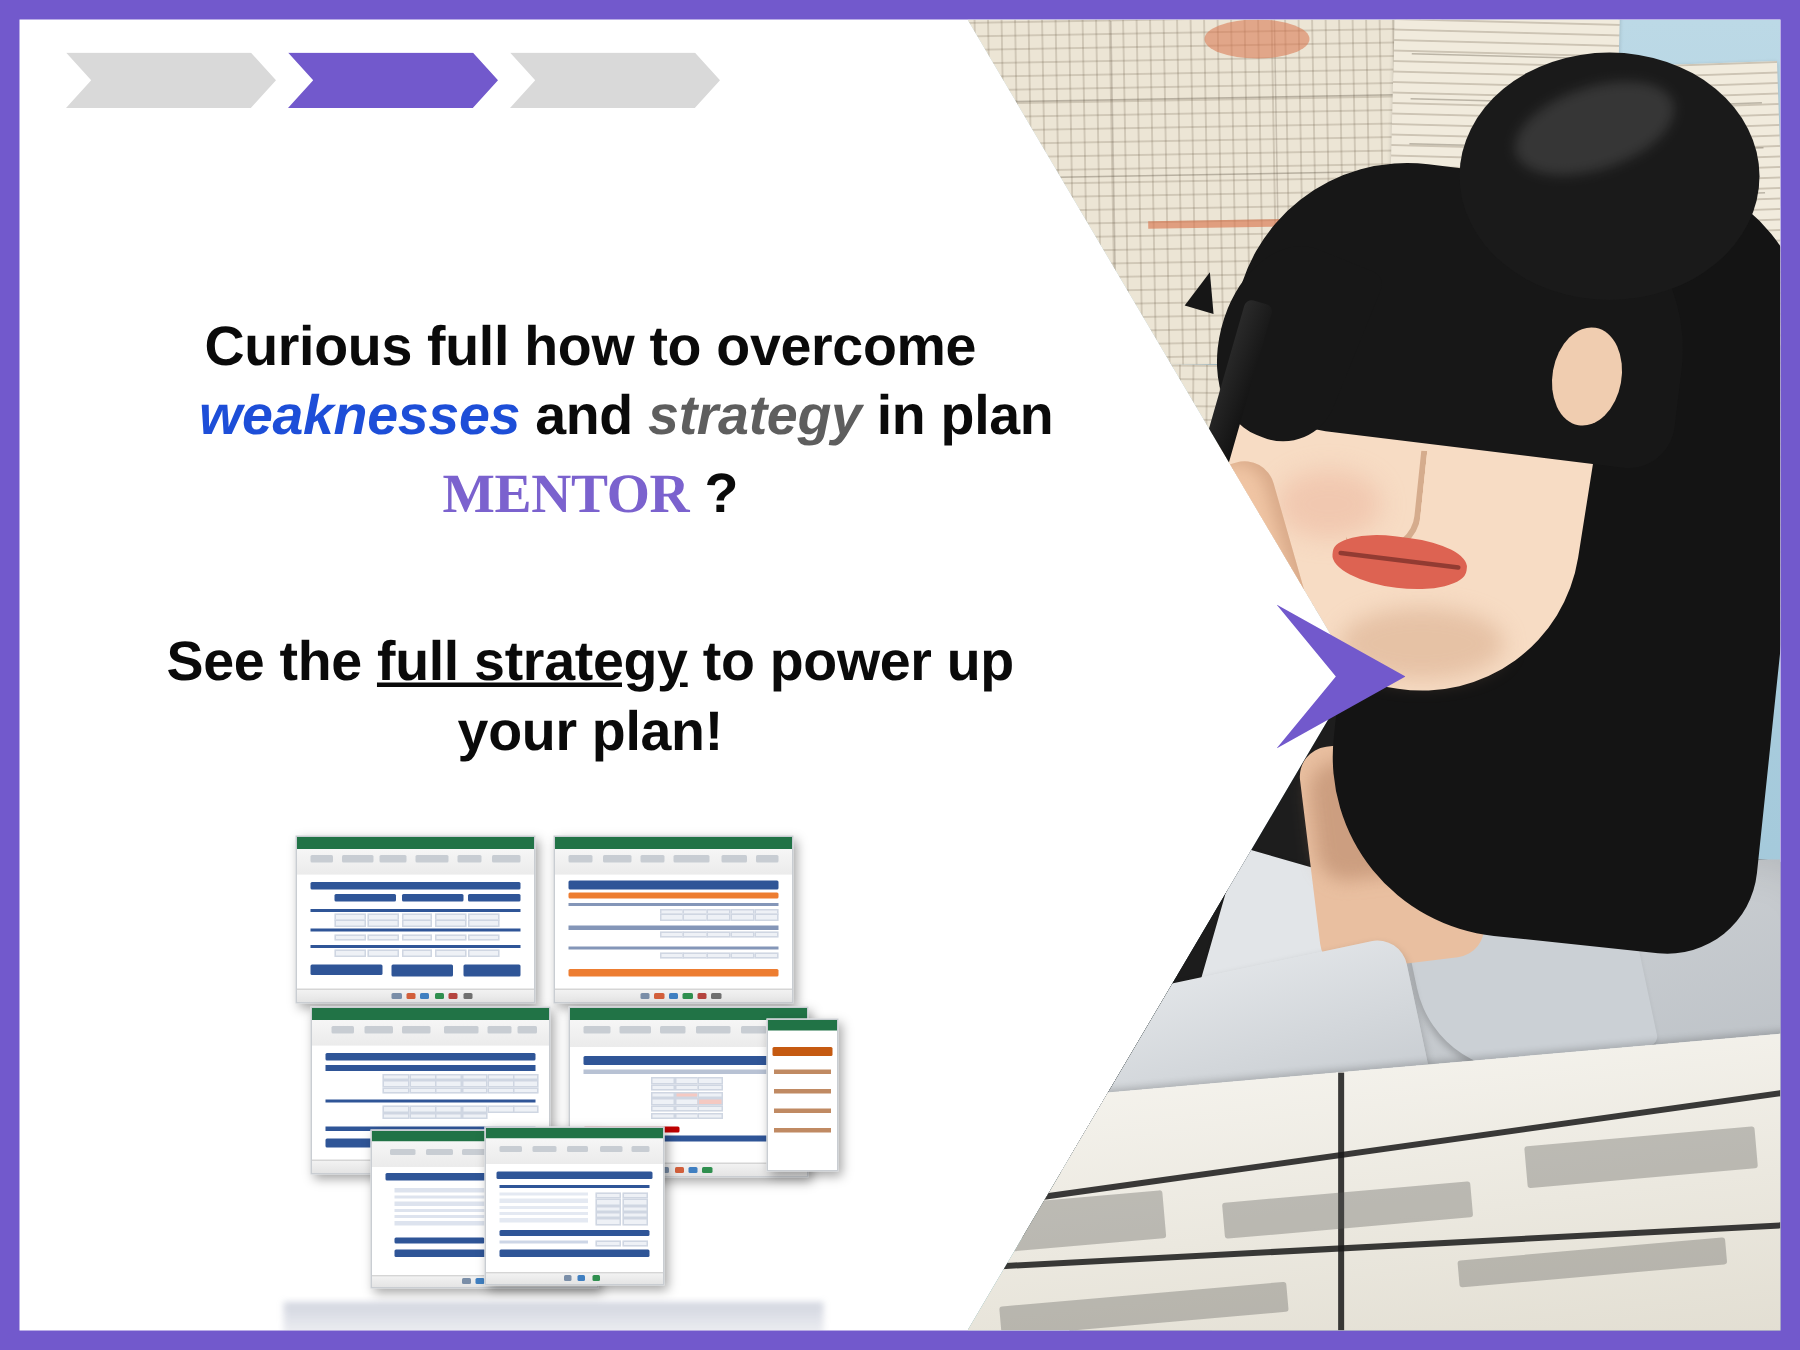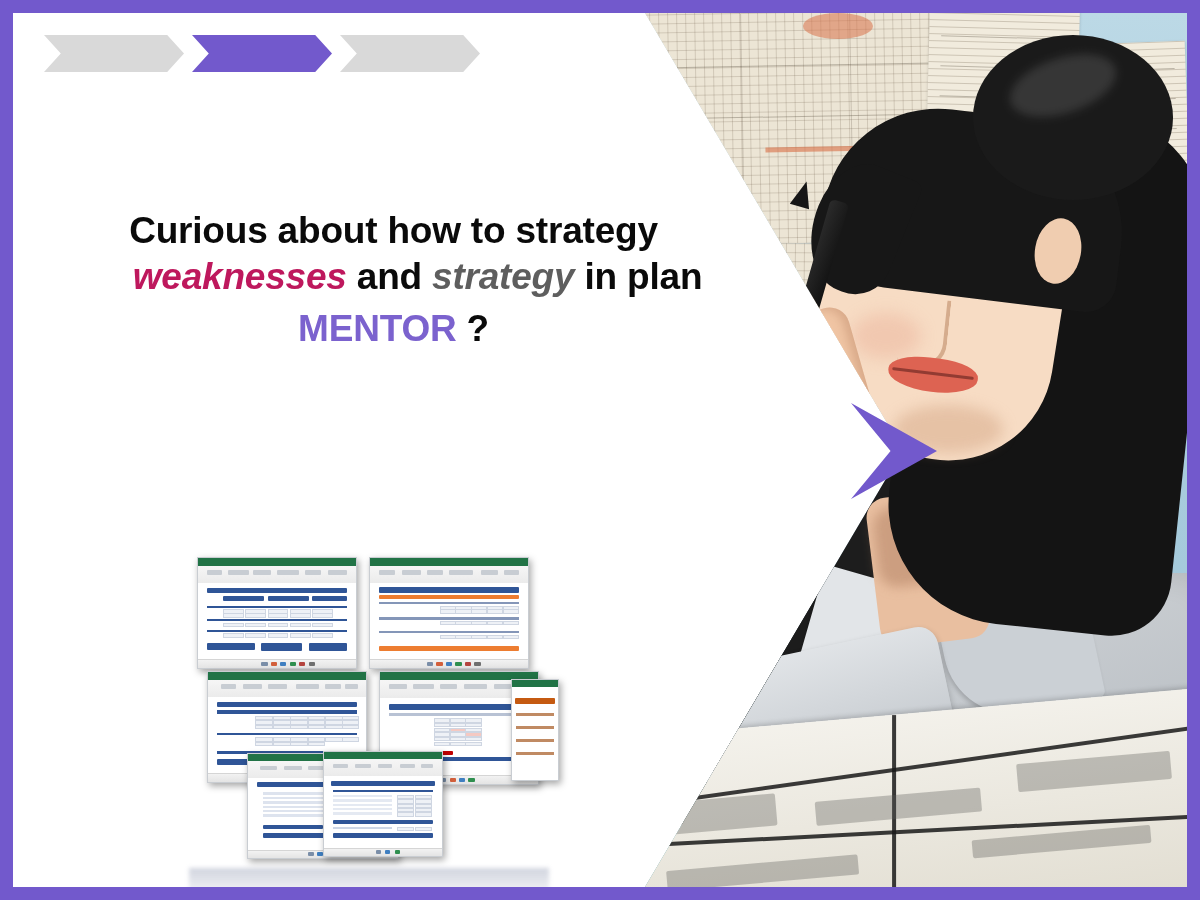--- a/index.html
+++ b/index.html
@@ -239,21 +239,21 @@
     color:#0a0a0a;
     font-weight:bold;
     line-height:1.24;
     font-size:37px;
     letter-spacing:-.2px;
   }
   .copy .l1{display:block;}
   .copy .l2{display:block;}
   .copy .l3{display:block;margin-top:6px;}
   .copy em{font-style:italic;color:#5e5e5e;font-weight:bold;}
-  .copy .mentor{color:#7B62CE;}
+  .copy .mentor{color:#7B62CE;font-family:Liberation Serif, serif;}
   .cta{
     position:absolute;left:48px;top:405px;width:665px;
     text-align:center;color:#0a0a0a;font-weight:bold;
     font-size:37px;line-height:1.26;letter-spacing:-.2px;
   }
   .cta u{text-decoration:underline;text-underline-offset:2px;text-decoration-thickness:3px;}
 
   
   .stack{position:absolute;left:176px;top:540px;width:360px;height:320px;}
   .sheet{
@@ -375,25 +375,29 @@
 
     <div class="edge-chevron" style="background: rgb(114, 89, 204);"></div>
 
     <div class="steps">
       <div class="chev" style="background:#D9D9D9;"></div>
       <div class="chev" style="background:#7259CC;"></div>
       <div class="chev" style="background:#D9D9D9;"></div>
     </div>
 
     <div class="copy">
-      <span class="l1">Curious about how to strategy</span>
-      <span class="l2"><em style="color: #be185d; margin-left: 48px;">weaknesses</em><span> and </span><em style="color: rgb(94, 94, 94);">strategy</em><span> in plan</span></span>
+      <span class="l1">Curious full how to overcome</span>
+      <span class="l2"><em style="color: #1d4ed8; margin-left: 48px;">weaknesses</em><span> and </span><em style="color: rgb(94, 94, 94);">strategy</em><span> in plan</span></span>
       <span class="l3"><span class="mentor" style="color: rgb(123, 98, 206);">MENTOR</span><span> ?</span></span>
     </div>
 
+    <div class="cta">
+      <span>See the </span><u>full strategy</u><span> to power up</span><br>
+      <span>your plan!</span>
+    </div>
 
     <div class="stack">
 
       <div class="sheet" style="left:8px;top:4px;width:158px;height:110px;">
         <span class="tbar" style="background:#217346;"></span>
         <div class="ribbon">
           <i style="left:6%;width:9%;"></i>
             <i style="left:19%;width:13%;"></i>
             <i style="left:35%;width:11%;"></i>
           <i style="left:50%;width:14%;"></i>

